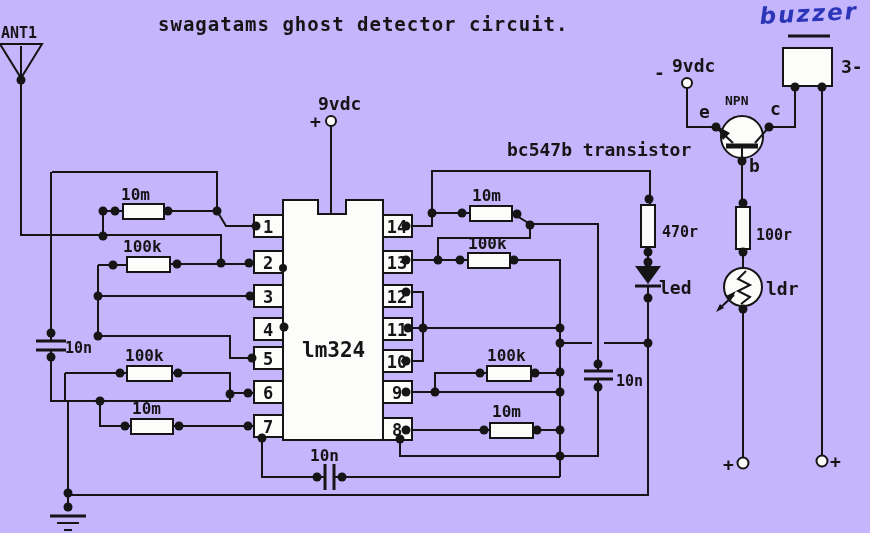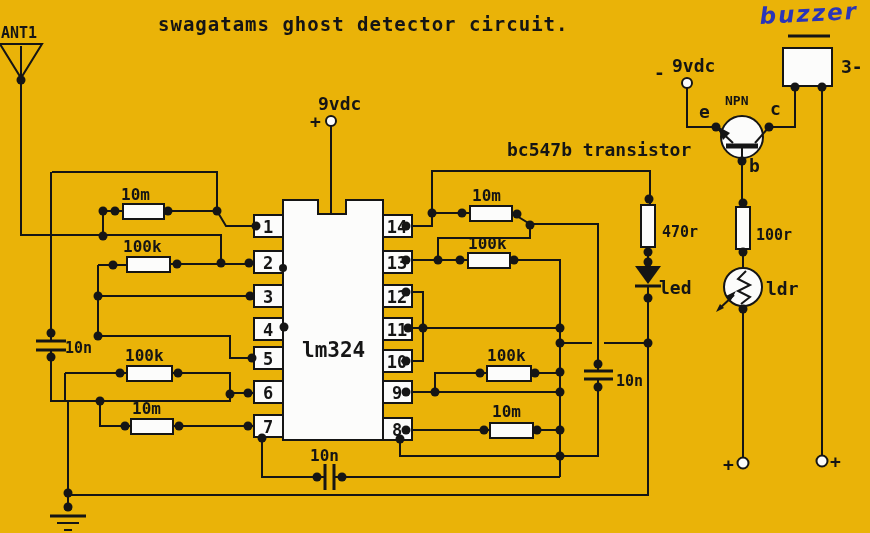--- a/index.html
+++ b/index.html
@@ -1,16 +1,16 @@
 <!DOCTYPE html>
 <html><head>
 <meta charset="utf-8">
 <style>
   html,body{margin:0;padding:0;background:#ffffff;}
-  .page{position:relative;width:870px;height:533px;background:#eab308;overflow:hidden;
+  .page{position:relative;width:870px;height:533px;background:#c4b5fd;overflow:hidden;
         font-family:"DejaVu Sans Mono","Liberation Mono",monospace;}
   svg{display:block;}
   text{fill:#151515;}
   .t-title{font-size:19px;letter-spacing:1px;font-weight:600;}
   .t-big{font-size:18px;font-weight:600;}
   .t-med{font-size:15px;font-weight:600;}
   .t-label{font-size:16px;font-weight:600;}
   .t-pin{font-size:17px;font-weight:600;}
   .t-ic{font-size:21px;font-weight:600;}
   .t-small{font-size:13px;font-weight:700;}

